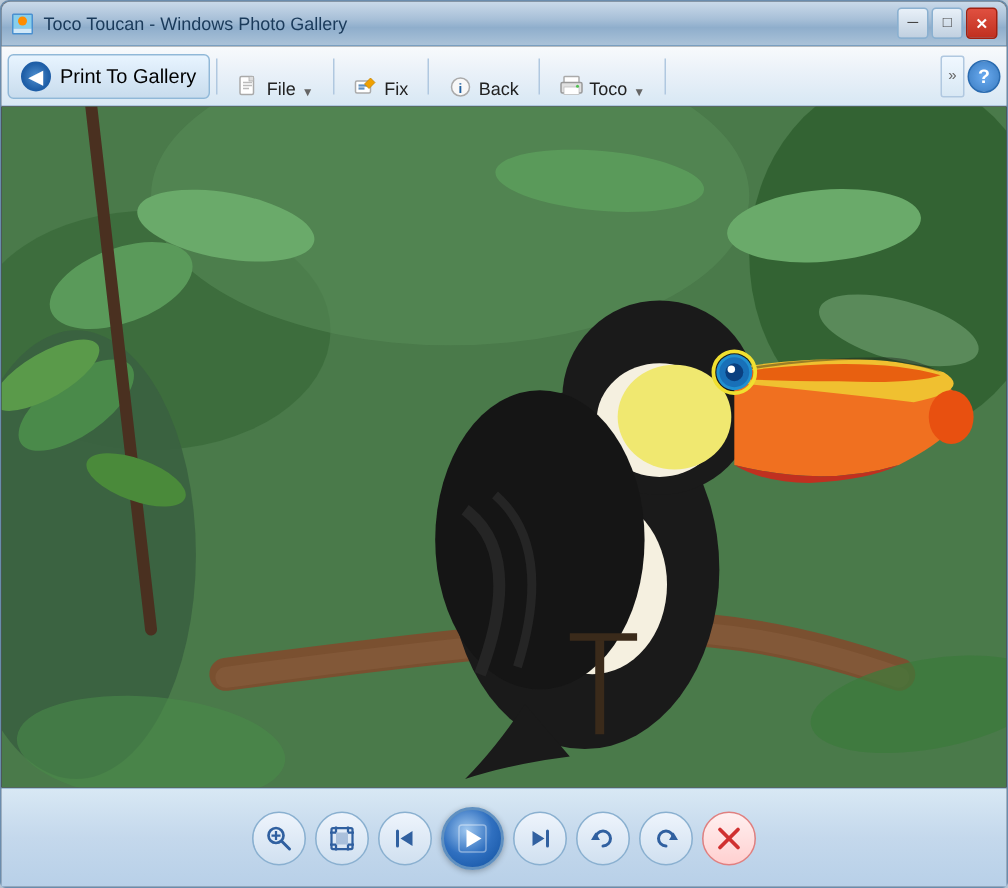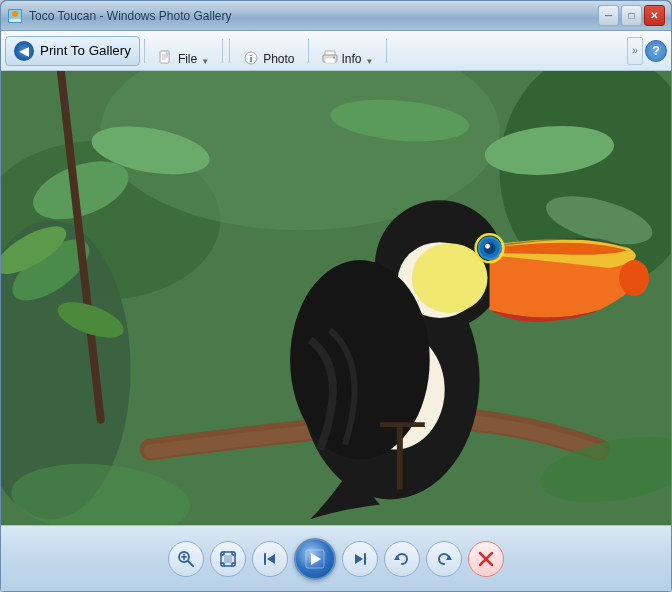--- a/index.html
+++ b/index.html
@@ -286,45 +286,56 @@
           <line x1="4" y1="7" x2="10" y2="7" stroke="#bbb" stroke-width="1"></line>
           <line x1="4" y1="9" x2="8" y2="9" stroke="#bbb" stroke-width="1"></line>
         </svg>
       </div>
       <span>File</span>
       <span class="toolbar-dropdown-arrow">▼</span>
     </button>
 
     <div class="toolbar-sep"></div>
 
+    <button class="toolbar-btn">
+      <div class="btn-icon">
+        <svg width="16" height="16" viewBox="0 0 16 16">
+          <rect x="1" y="4" width="10" height="8" rx="1" fill="white" stroke="#aaa" stroke-width="1"></rect>
+          <line x1="3" y1="7" x2="9" y2="7" stroke="#6090c0" stroke-width="1.5"></line>
+          <line x1="3" y1="9" x2="7" y2="9" stroke="#6090c0" stroke-width="1.5"></line>
+          <path d="M11 2 L14 5 L10 9 L7 6 Z" fill="#f0a000" stroke="#c08000" stroke-width="0.5"></path>
+        </svg>
+      </div>
+      <span>Fix</span>
+    </button>
 
     <div class="toolbar-sep"></div>
 
     <button class="toolbar-btn">
       <div class="btn-icon">
         <svg width="16" height="16" viewBox="0 0 16 16">
           <circle cx="8" cy="8" r="6" fill="#f8f8f8" stroke="#aaa" stroke-width="1"></circle>
           <text x="8" y="12" text-anchor="middle" font-size="9" font-weight="bold" fill="#2060a0">i</text>
         </svg>
       </div>
-      <span>Photo</span>
+      <span>Back</span>
     </button>
 
     <div class="toolbar-sep"></div>
 
     <button class="toolbar-btn">
       <div class="btn-icon">
         <svg width="16" height="16" viewBox="0 0 16 16">
           <rect x="3" y="1" width="10" height="6" rx="0.5" fill="white" stroke="#aaa" stroke-width="1"></rect>
           <rect x="1" y="5" width="14" height="7" rx="1" fill="#e0e0e0" stroke="#999" stroke-width="1"></rect>
           <rect x="3" y="8" width="10" height="5" fill="white" stroke="#bbb" stroke-width="0.5"></rect>
           <circle cx="12" cy="7.5" r="1" fill="#50c050"></circle>
         </svg>
       </div>
-      <span>Info</span>
+      <span>Toco</span>
       <span class="toolbar-dropdown-arrow">▼</span>
     </button>
 
     <div class="toolbar-sep"></div>
 
 
     <div class="toolbar-overflow">»</div>
 
     <div class="toolbar-help">?</div>
   </div>

